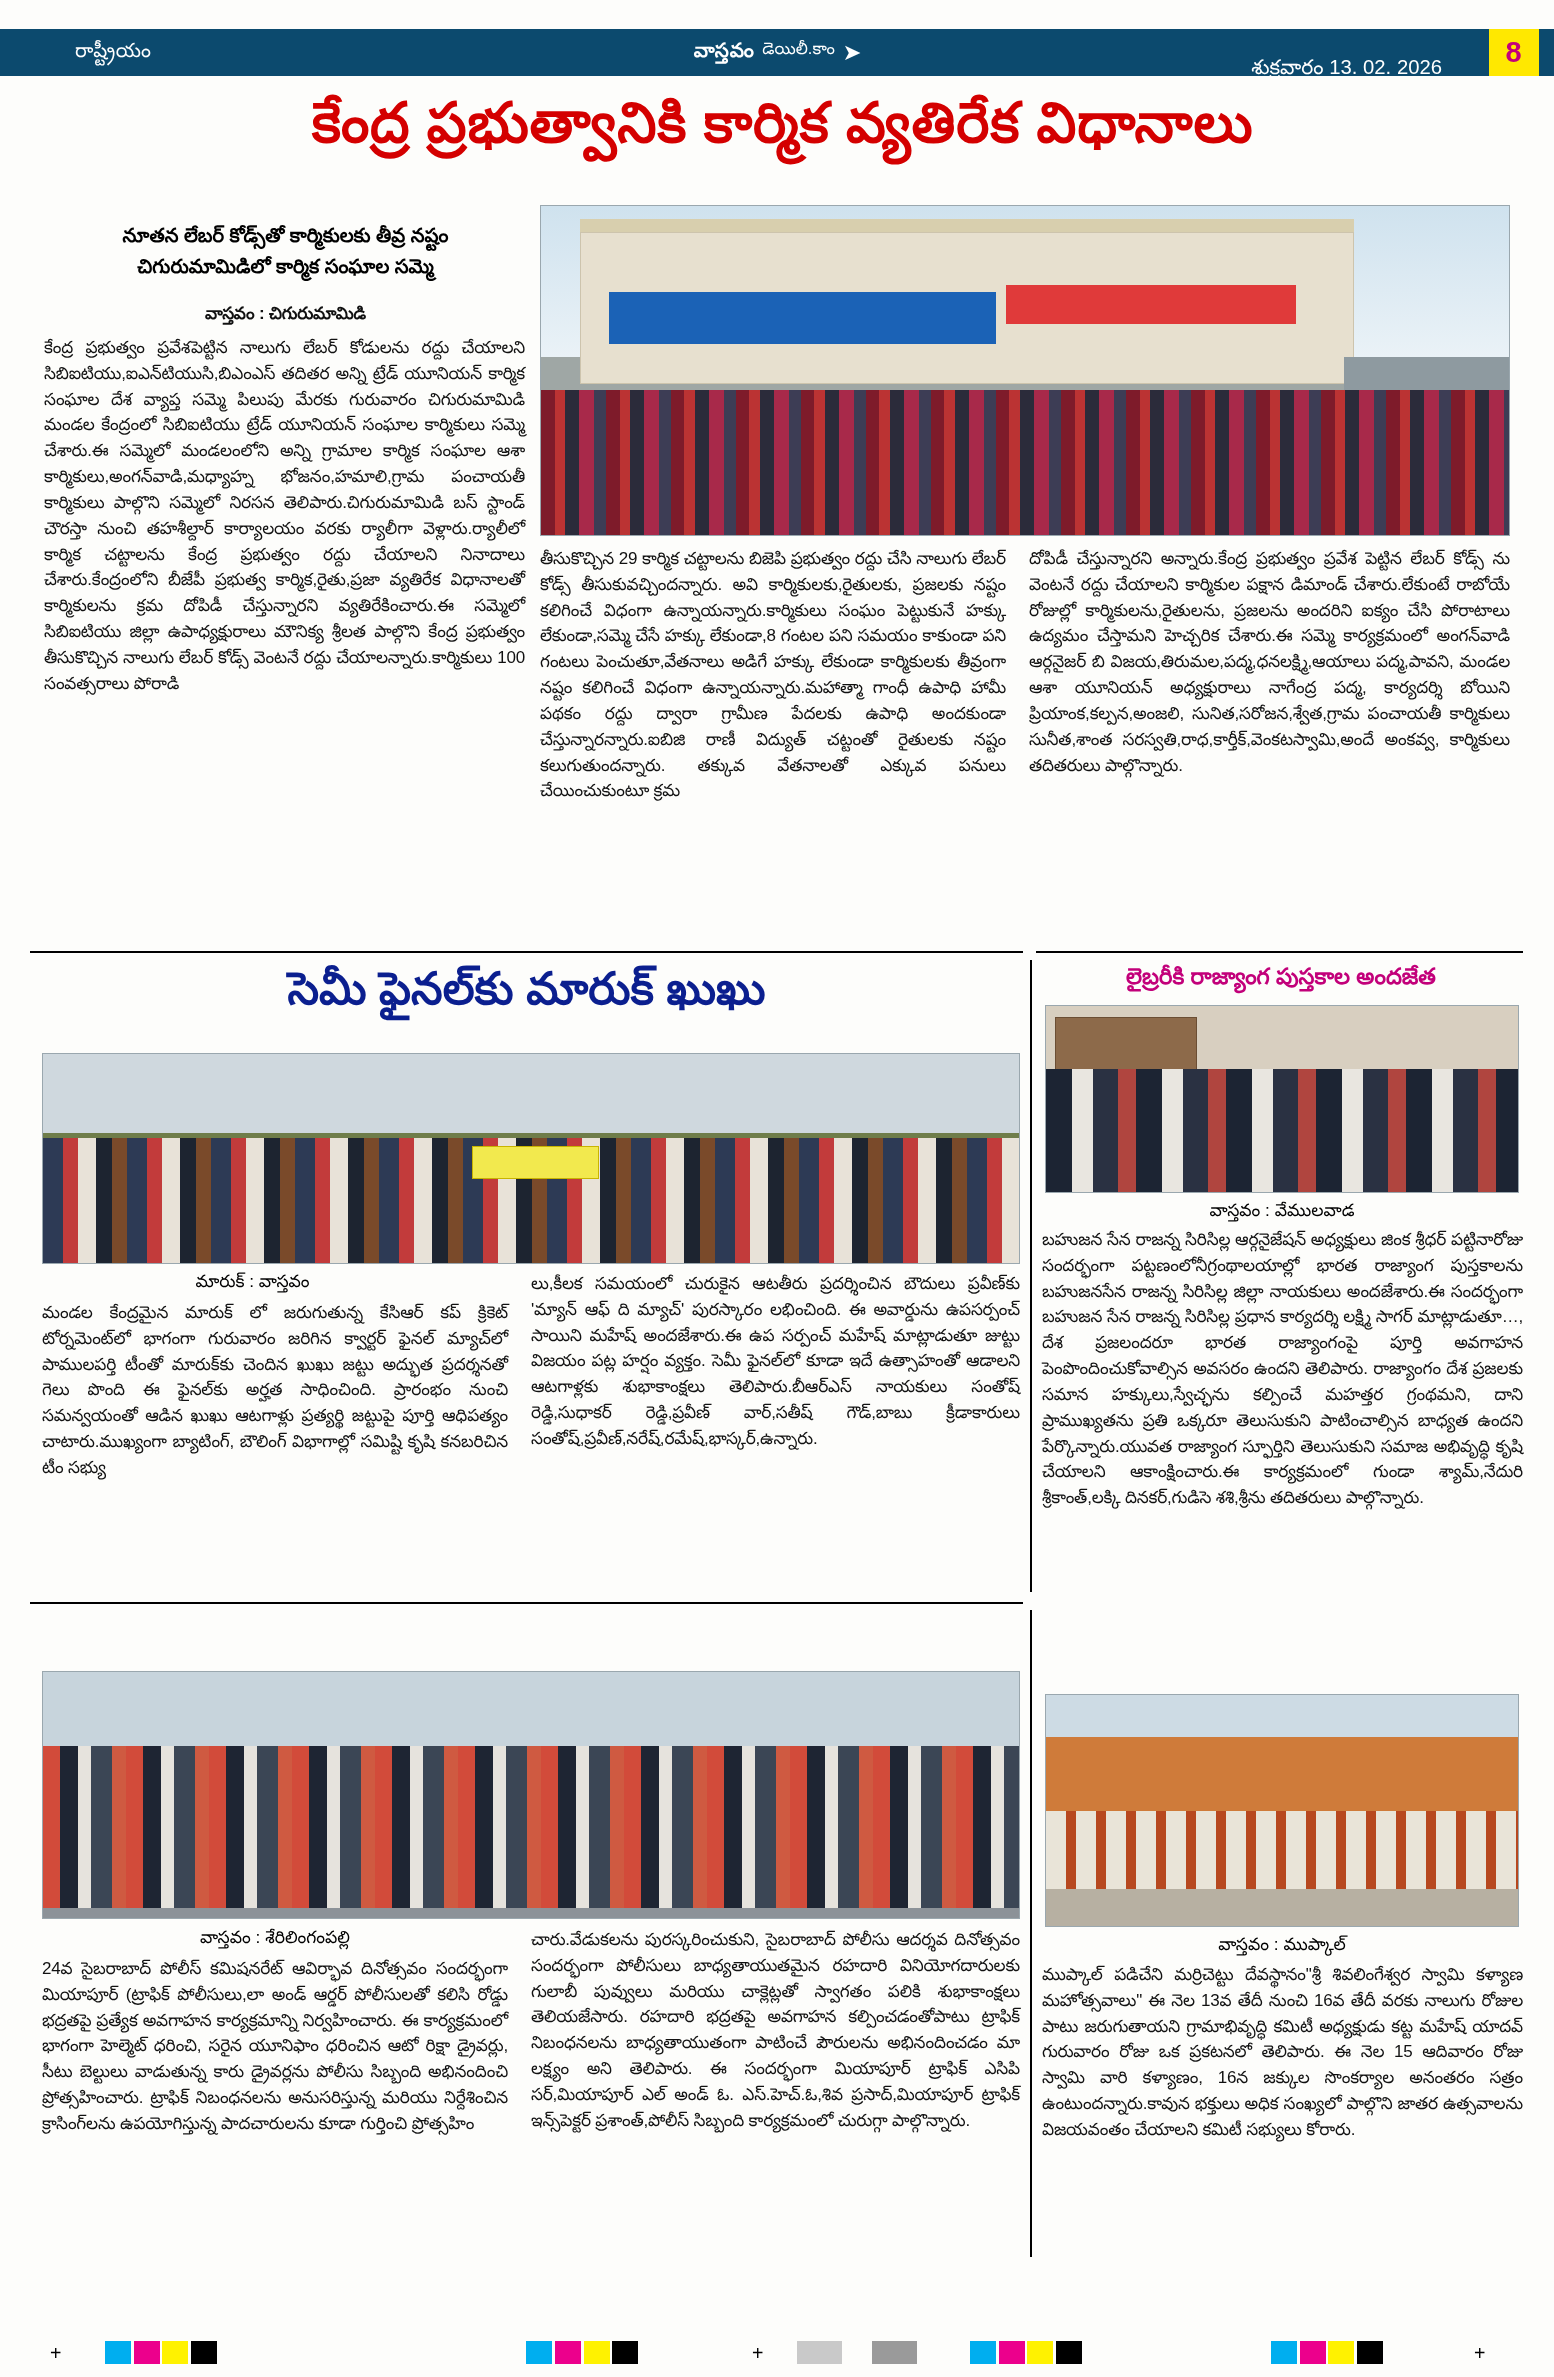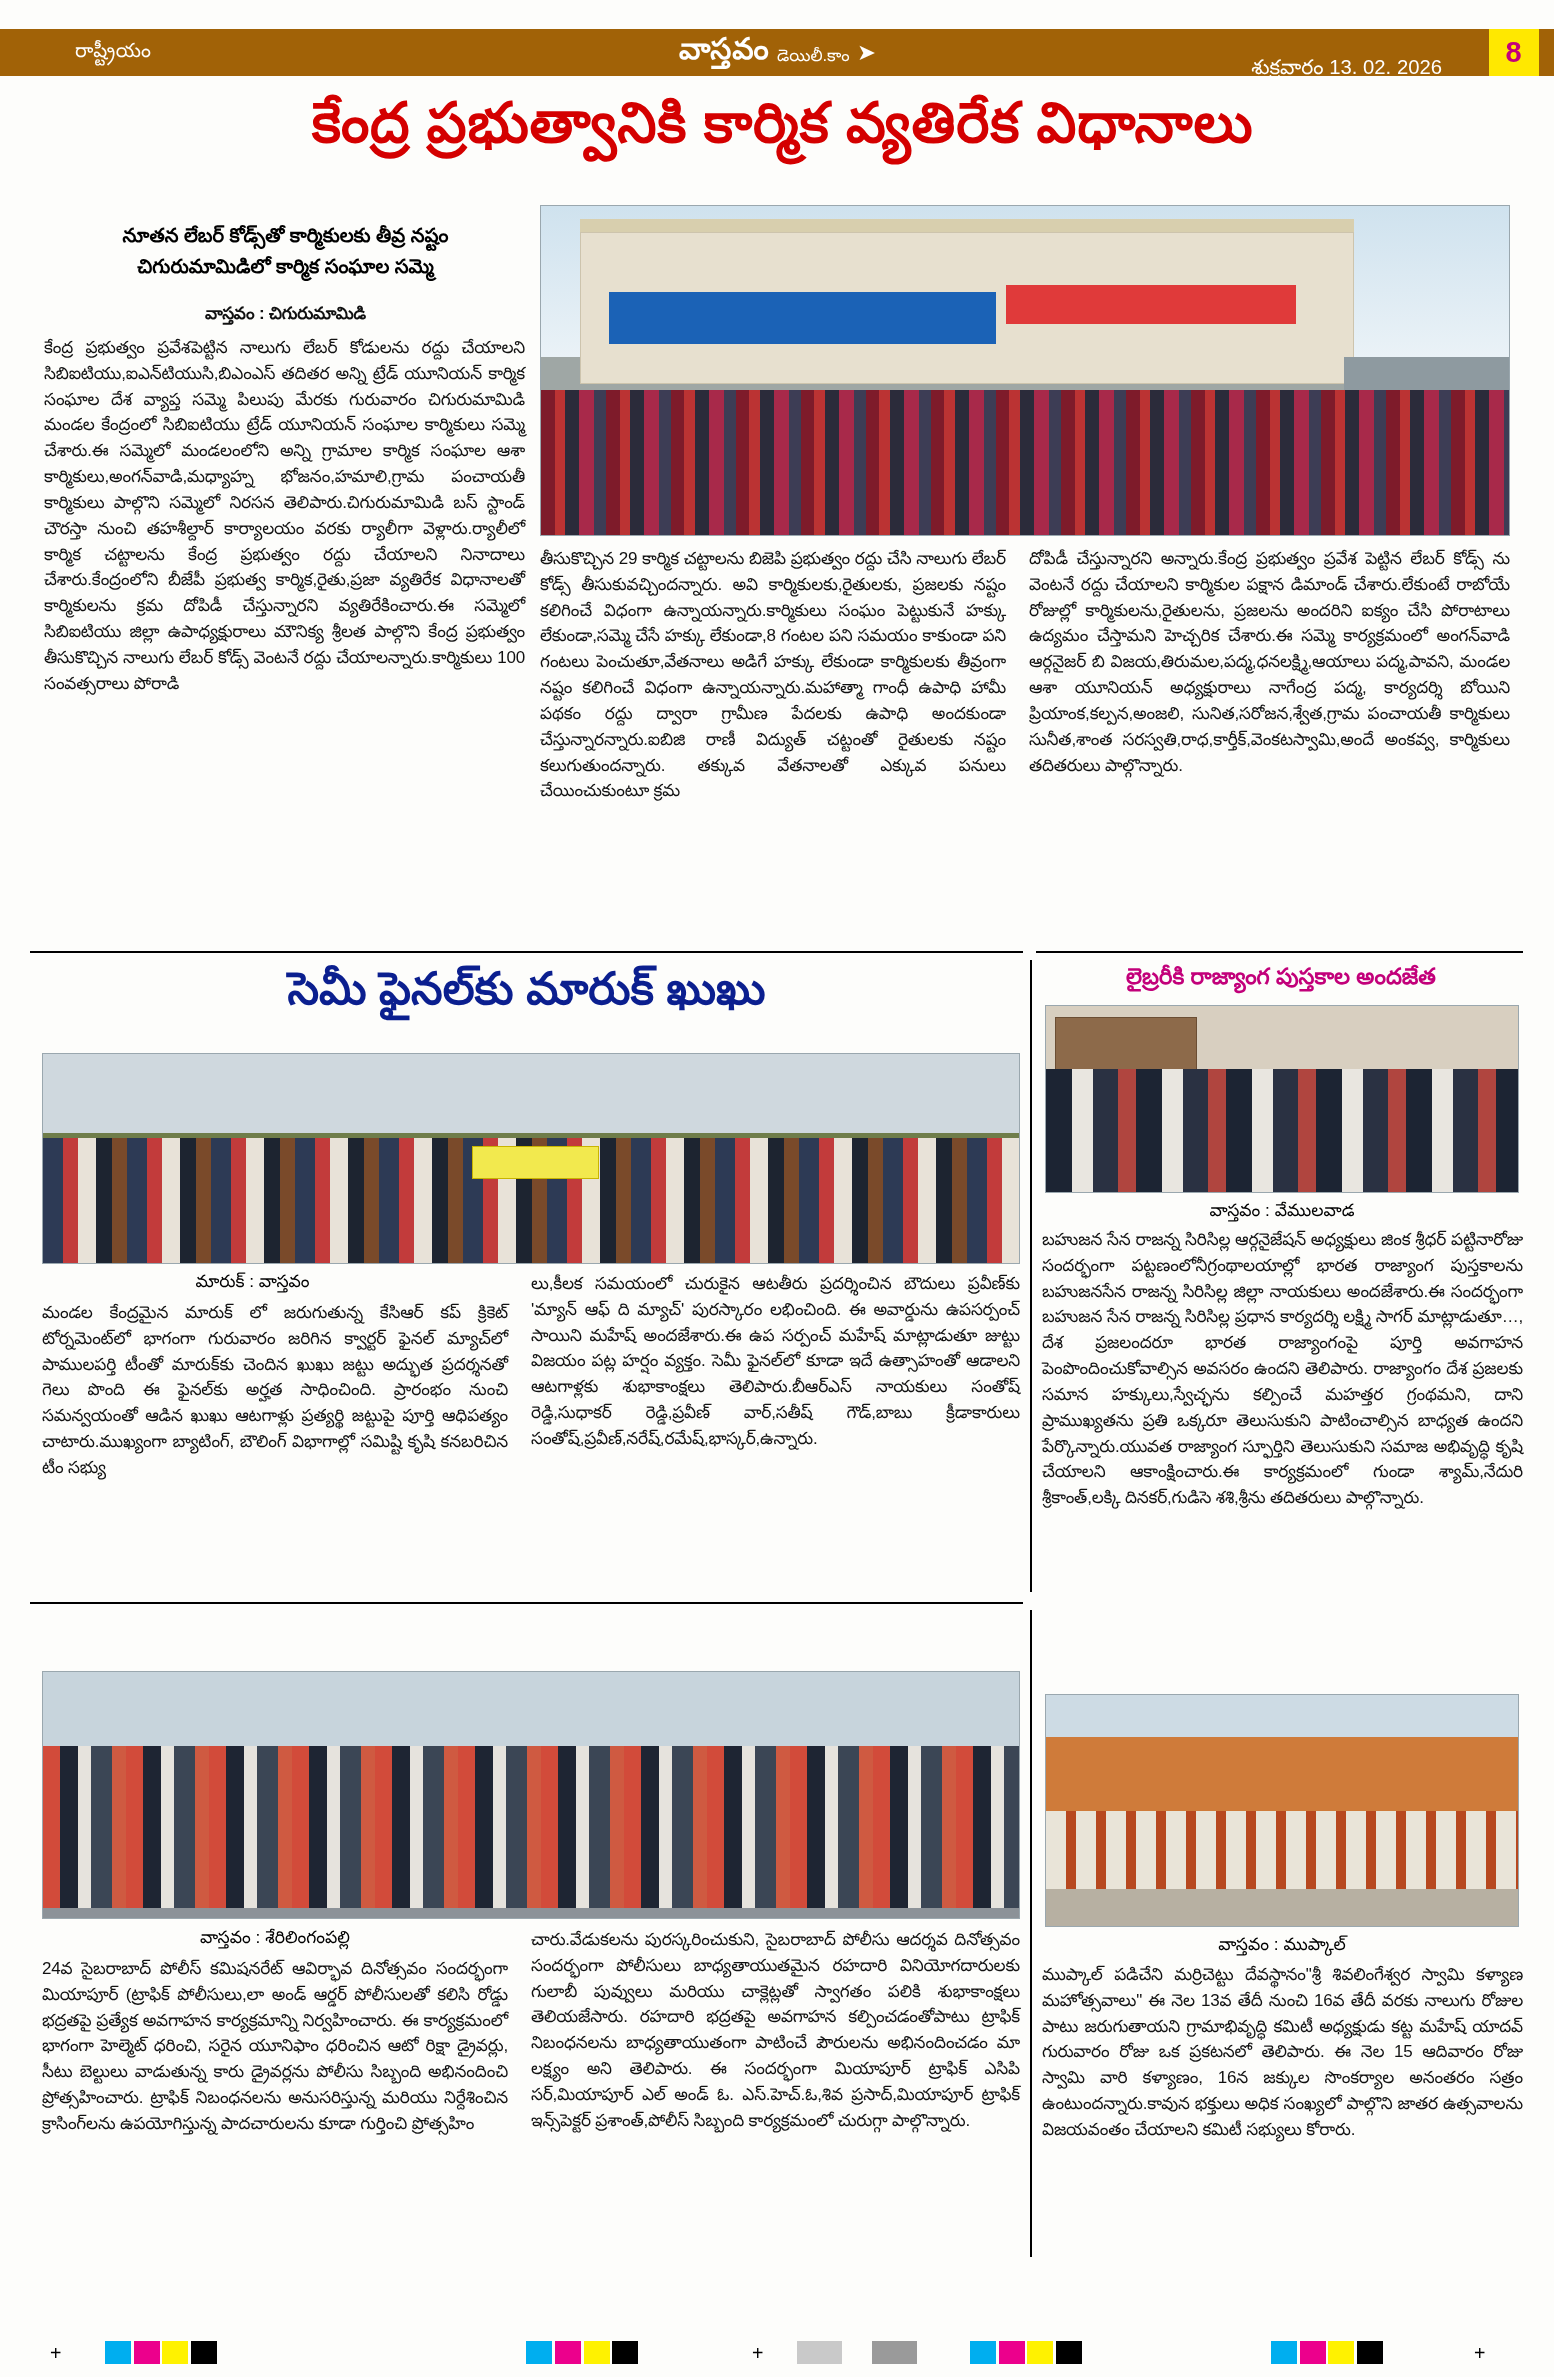--- a/index.html
+++ b/index.html
@@ -16,41 +16,41 @@
     height: 2377px;
     background: #fdfdfb;
     overflow: hidden;
   }
 
   
   .masthead {
     position: absolute;
     left: 0; top: 29px;
     width: 1555px; height: 47px;
-    background: #a16207;
+    background: #0c4a6e;
     display: flex;
     align-items: center;
   }
   .masthead .edition {
     color: #ffffff;
     font-size: 19.6px;
     margin-left: 75px;
     letter-spacing: 0.4px;
   }
   .masthead .logo {
     position: absolute;
     left: 50%;
     transform: translateX(-50%);
     display: flex;
     align-items: center;
     gap: 7.5px;
   }
   .masthead .logo-text {
     color: #ffffff;
-    font-size: 30px;
+    font-size: 20px;
     font-weight: bold;
     letter-spacing: 0.8px;
     text-align: center;
   }
   .masthead .logo-bird {
     font-size: 22.6px;
     color: #ffffff;
   }
   .masthead .date {
     position: absolute;

